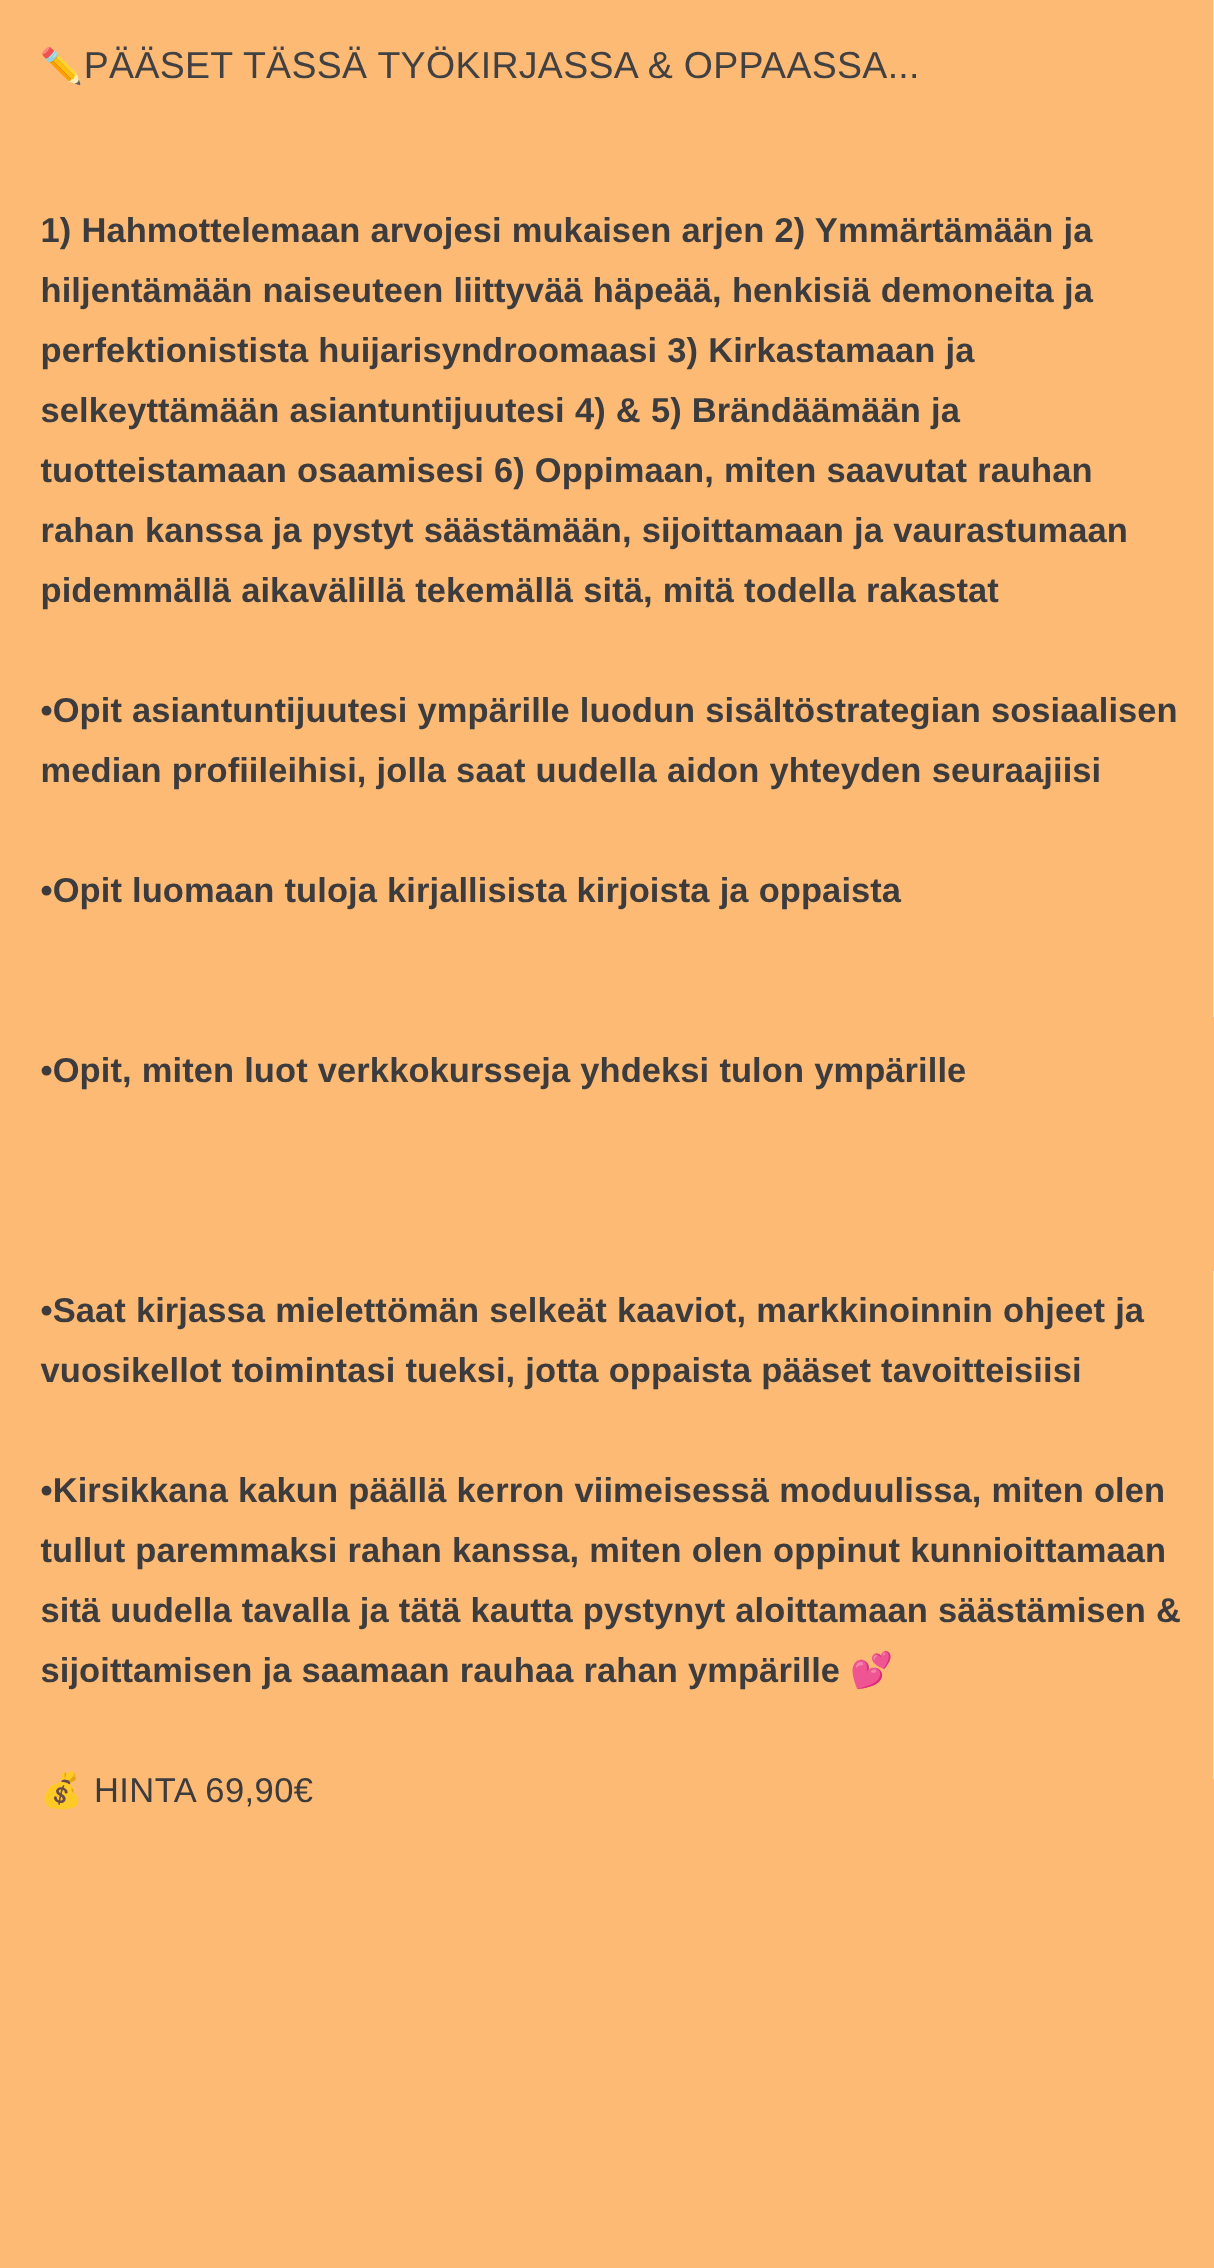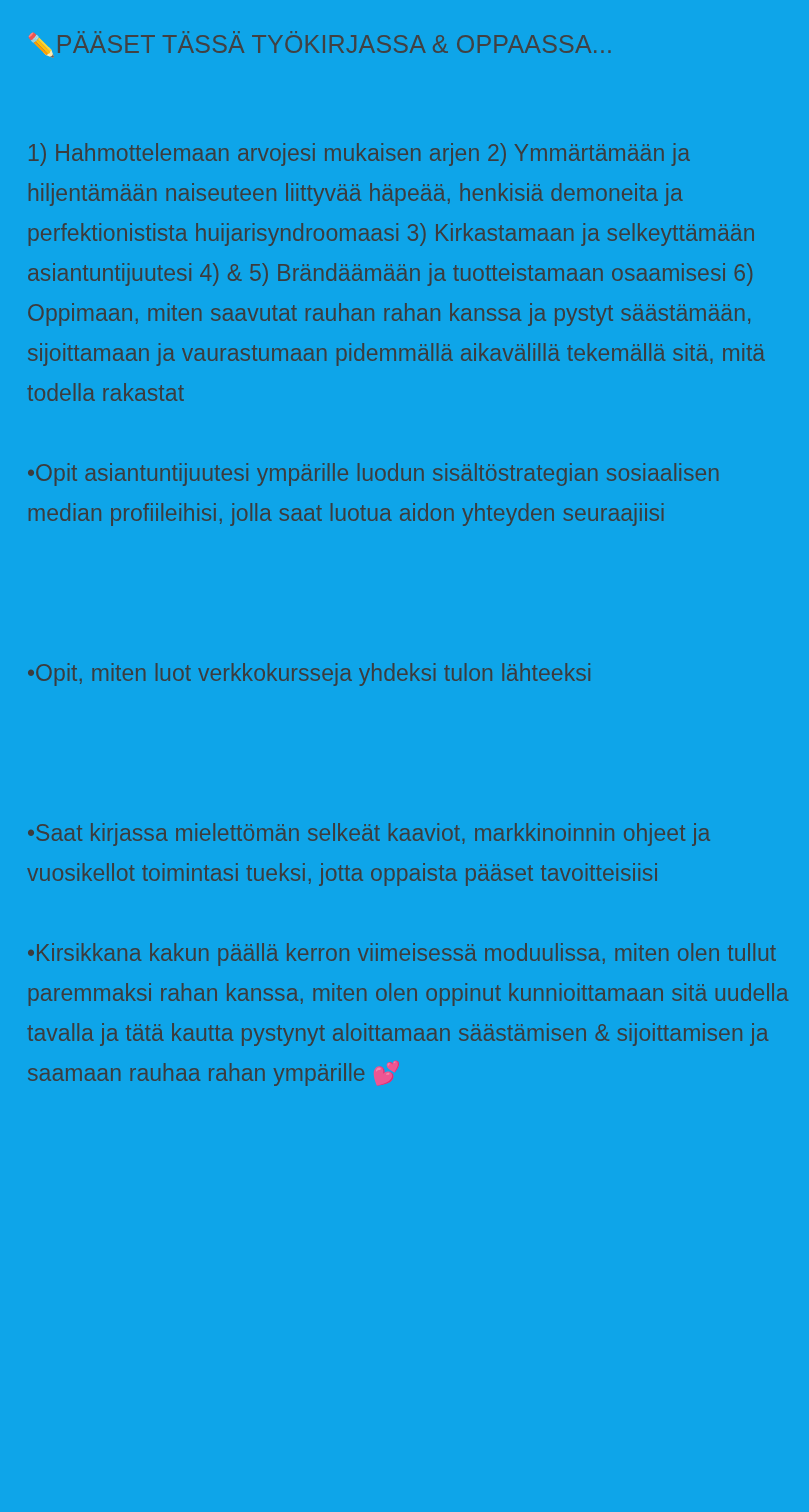--- a/index.html
+++ b/index.html
@@ -13,40 +13,40 @@
     min-height: 1512px;
     font-family: "Liberation Sans", "DejaVu Sans", sans-serif;
     color: #3c3c3e;
     -webkit-font-smoothing: antialiased;
   }
   .page {
     width: 809px;
     min-height: 1512px;
     box-sizing: border-box;
     padding: 26px 20px 10px 27px;
-    background: #0ea5e9;
+    background: #fdba74;
     overflow: hidden;
   }
   .heading {
     font-size: 25px;
     line-height: 36px;
     font-weight: 400;
     letter-spacing: 0.2px;
     color: #414143;
     margin: 0 0 12px 0;
     white-space: nowrap;
   }
   .heading .emoji {
     font-family: "DejaVu Sans", sans-serif;
     font-size: 23px;
   }
   .block {
     font-size: 23px;
     line-height: 40px;
-    font-weight: 400;
+    font-weight: 700;
     color: #3c3c3e;
     margin: 0;
     max-width: 766px;
     letter-spacing: 0.05px;
     word-spacing: 0.3px;
   }
   .spacer-para { height: 40px; }
   .spacer-big  { height: 58px; }
   .price {
     font-size: 23px;
@@ -65,42 +65,44 @@
 <div class="page">
 
   <h1 class="heading"><span class="emoji">✏️</span><span>PÄÄSET TÄSSÄ TYÖKIRJASSA &amp; OPPAASSA...</span></h1>
 
   <div class="spacer-big"></div>
 
   <p class="block">1) Hahmottelemaan arvojesi mukaisen arjen 2) Ymmärtämään ja hiljentämään naiseuteen liittyvää häpeää, henkisiä demoneita ja perfektionistista huijarisyndroomaasi 3) Kirkastamaan ja selkeyttämään asiantuntijuutesi 4) &amp; 5) Brändäämään ja tuotteistamaan osaamisesi 6) Oppimaan, miten saavutat rauhan rahan kanssa ja pystyt säästämään, sijoittamaan ja vaurastumaan pidemmällä aikavälillä tekemällä sitä, mitä todella rakastat</p>
 
   <div class="spacer-para"></div>
 
-  <p class="block"><span class="bullet-glyph">•</span><span>Opit asiantuntijuutesi ympärille luodun sisältöstrategian sosiaalisen median profiileihisi, jolla saat luotua aidon yhteyden seuraajiisi</span></p>
+  <p class="block"><span class="bullet-glyph">•</span><span>Opit asiantuntijuutesi ympärille luodun sisältöstrategian sosiaalisen median profiileihisi, jolla saat uudella aidon yhteyden seuraajiisi</span></p>
+
+  <div class="spacer-para"></div>
+
+  <p class="block"><span class="bullet-glyph">•</span><span>Opit luomaan tuloja kirjallisista kirjoista ja oppaista</span></p>
 
   <div class="spacer-para"></div>
 
 
   <div class="spacer-para"></div>
 
-
-  <div class="spacer-para"></div>
-
-  <p class="block"><span class="bullet-glyph">•</span><span>Opit, miten luot verkkokursseja yhdeksi tulon lähteeksi</span></p>
+  <p class="block"><span class="bullet-glyph">•</span><span>Opit, miten luot verkkokursseja yhdeksi tulon ympärille</span></p>
 
   <div class="spacer-para"></div>
 
 
   <div class="spacer-para"></div>
 
 
   <div class="spacer-para"></div>
 
   <p class="block"><span class="bullet-glyph">•</span><span>Saat kirjassa mielettömän selkeät kaaviot, markkinoinnin ohjeet ja vuosikellot toimintasi tueksi, jotta oppaista pääset tavoitteisiisi</span></p>
 
   <div class="spacer-para"></div>
 
   <p class="block"><span class="bullet-glyph">•</span><span>Kirsikkana kakun päällä kerron viimeisessä moduulissa, miten olen tullut paremmaksi rahan kanssa, miten olen oppinut kunnioittamaan sitä uudella tavalla ja tätä kautta pystynyt aloittamaan säästämisen &amp; sijoittamisen ja saamaan rauhaa rahan ympärille 💕</span></p>
 
   <div class="spacer-para"></div>
 
+  <p class="price">💰 HINTA 69,90€</p>
 
 </div>
 
 </body></html>

